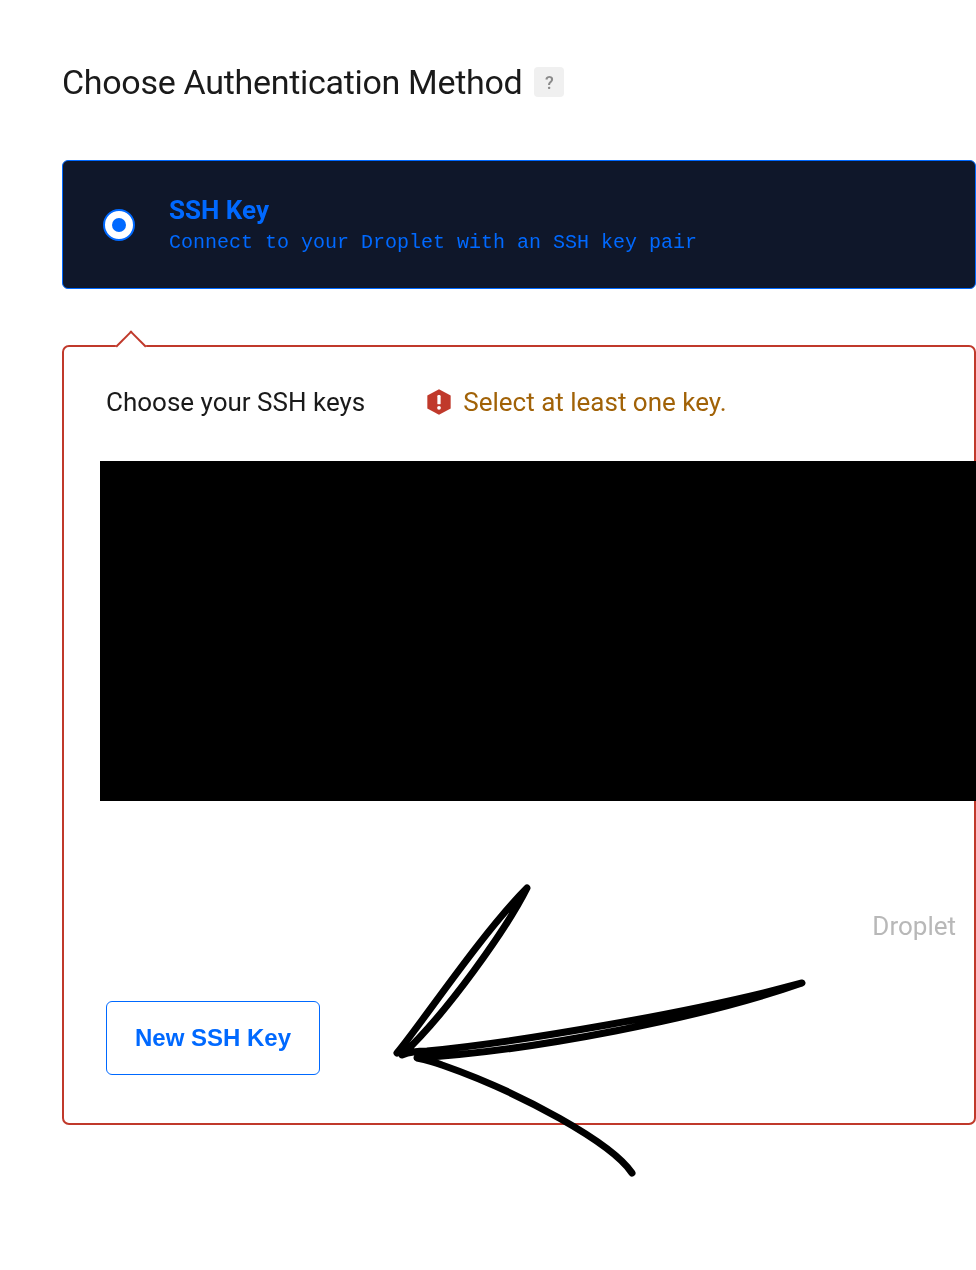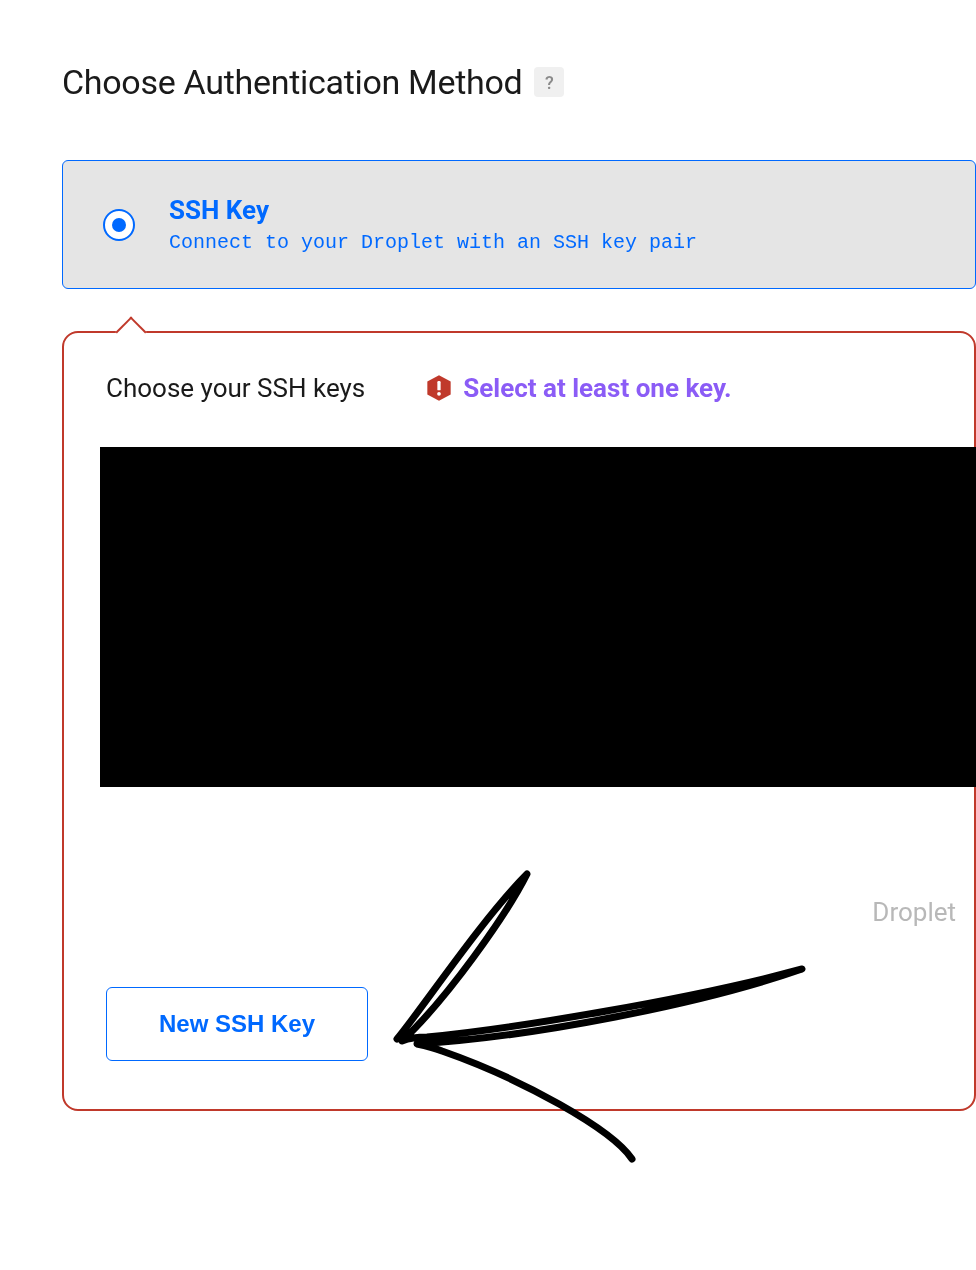--- a/index.html
+++ b/index.html
@@ -38,21 +38,21 @@
       background: #f0f0f0;
       border-radius: 4px;
       color: #8a8a8a;
       font-size: 18px;
       font-weight: 500;
       cursor: pointer;
     }
     .auth-option {
       border: 1px solid #0069ff;
       border-radius: 6px;
-      background: #e5e5e5;
+      background: #0f172a;
       padding: 34px 40px 34px 40px;
       display: flex;
       align-items: center;
       gap: 34px;
       margin-bottom: 0;
       width: 914px;
     }
     .radio-outer {
       width: 32px;
       height: 32px;
@@ -82,22 +82,22 @@
     }
     .option-desc {
       font-size: 20px;
       font-weight: 400;
       color: #0069ff;
       font-family: Liberation Mono, monospace;
     }
     .ssh-panel {
       position: relative;
       border: 2px solid #c0392b;
-      border-radius: 16px;
-      margin-top: 42px;
+      border-radius: 7px;
+      margin-top: 56px;
       padding: 40px 0 48px 42px;
       width: 914px;
     }
     .ssh-panel::before {
       content: '';
       position: absolute;
       top: -12px;
       left: 56px;
       width: 20px;
       height: 20px;
@@ -122,22 +122,22 @@
       align-items: center;
       gap: 10px;
     }
     .alert-icon {
       width: 28px;
       height: 28px;
       flex-shrink: 0;
     }
     .alert-text {
       font-size: 26px;
-      font-weight: 700;
-      color: #8b5cf6;
+      font-weight: 400;
+      color: #a16207;
     }
     .redacted-box {
       width: 880px;
       height: 340px;
       background: #000000;
       margin-left: -6px;
     }
     .prev-link {
       position: absolute;
       right: 18px;
@@ -147,21 +147,21 @@
     }
     .new-key-btn {
       display: inline-flex;
       align-items: center;
       justify-content: center;
       border: 1px solid #0069ff;
       background: #ffffff;
       color: #0069ff;
       font-size: 24px;
       font-weight: 600;
-      padding: 22px 52px;
+      padding: 22px 28px;
       border-radius: 6px;
       cursor: pointer;
       margin-top: 200px;
     }
     .arrow-annotation {
       position: absolute;
       top: 536px;
       left: 328px;
       pointer-events: none;
     }

